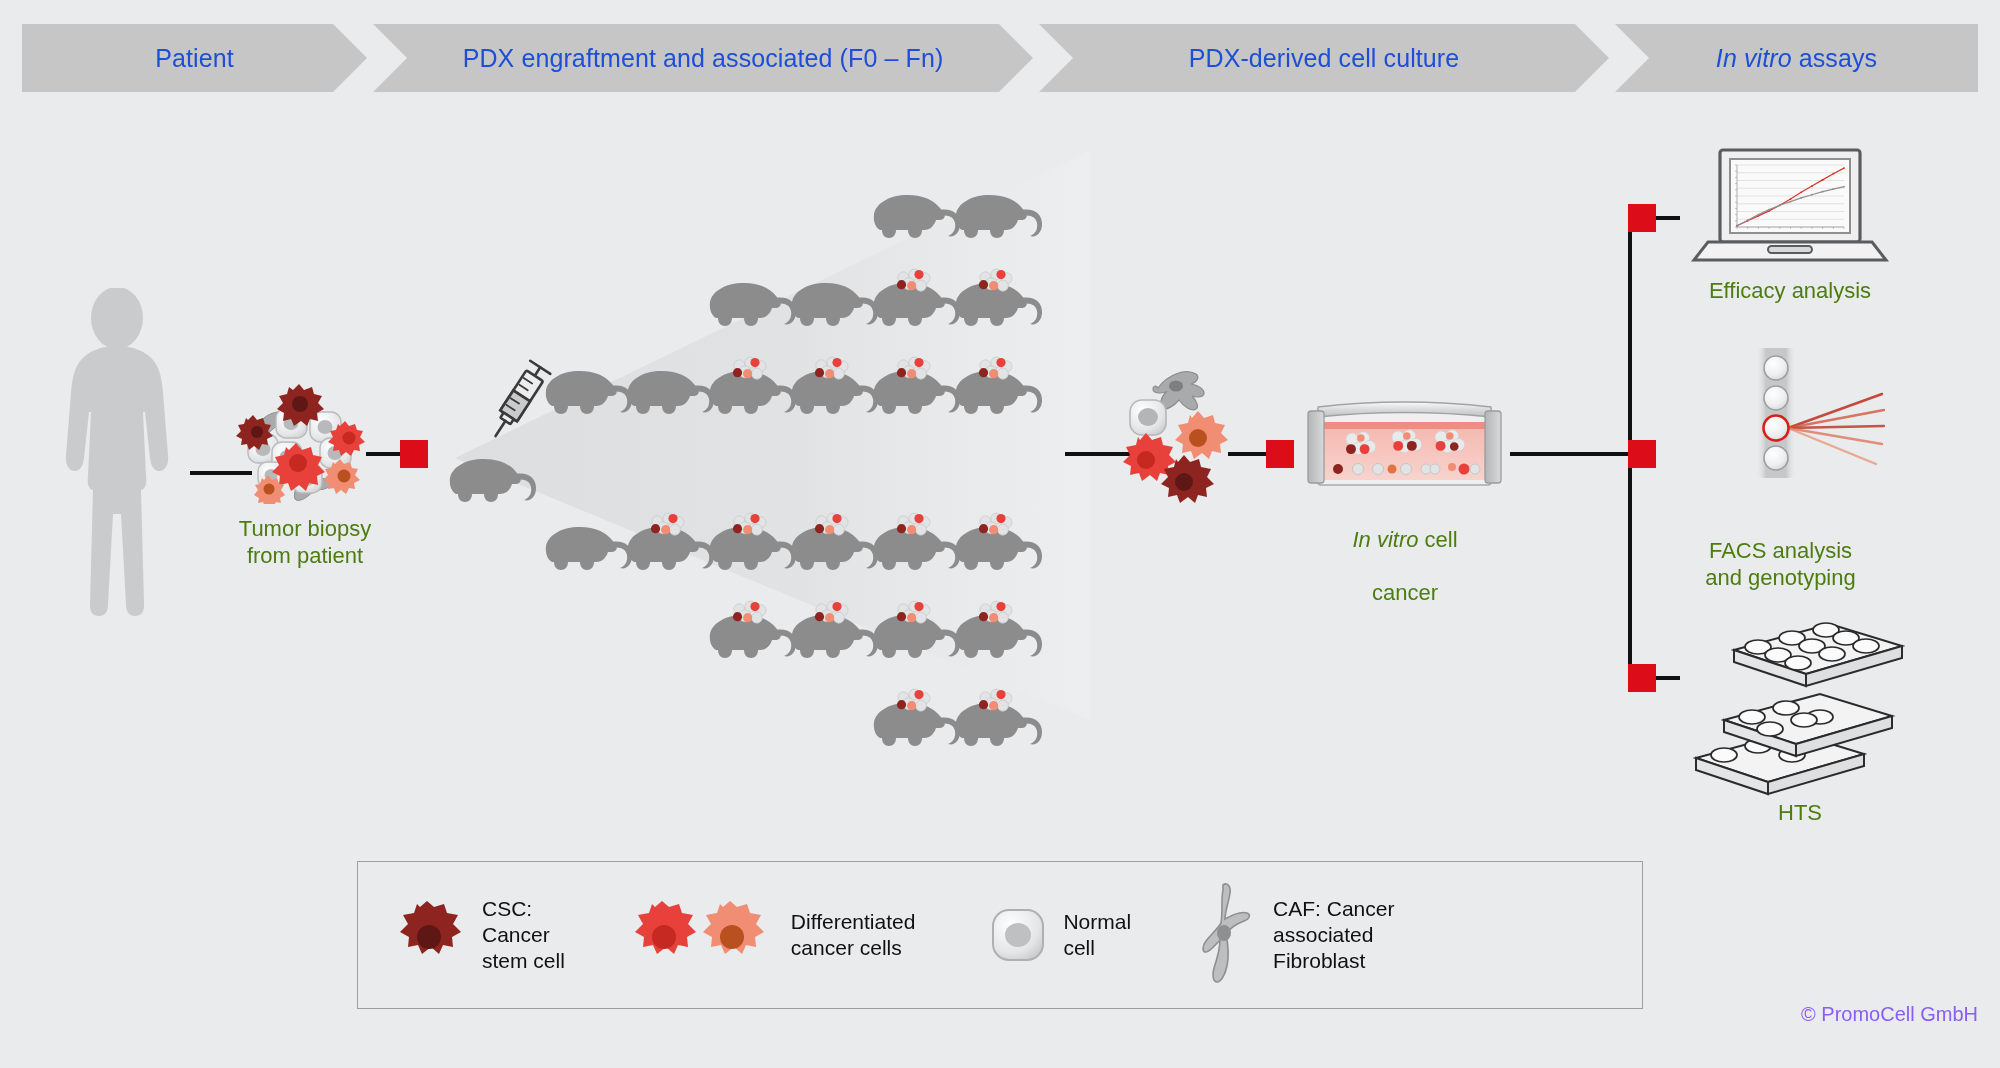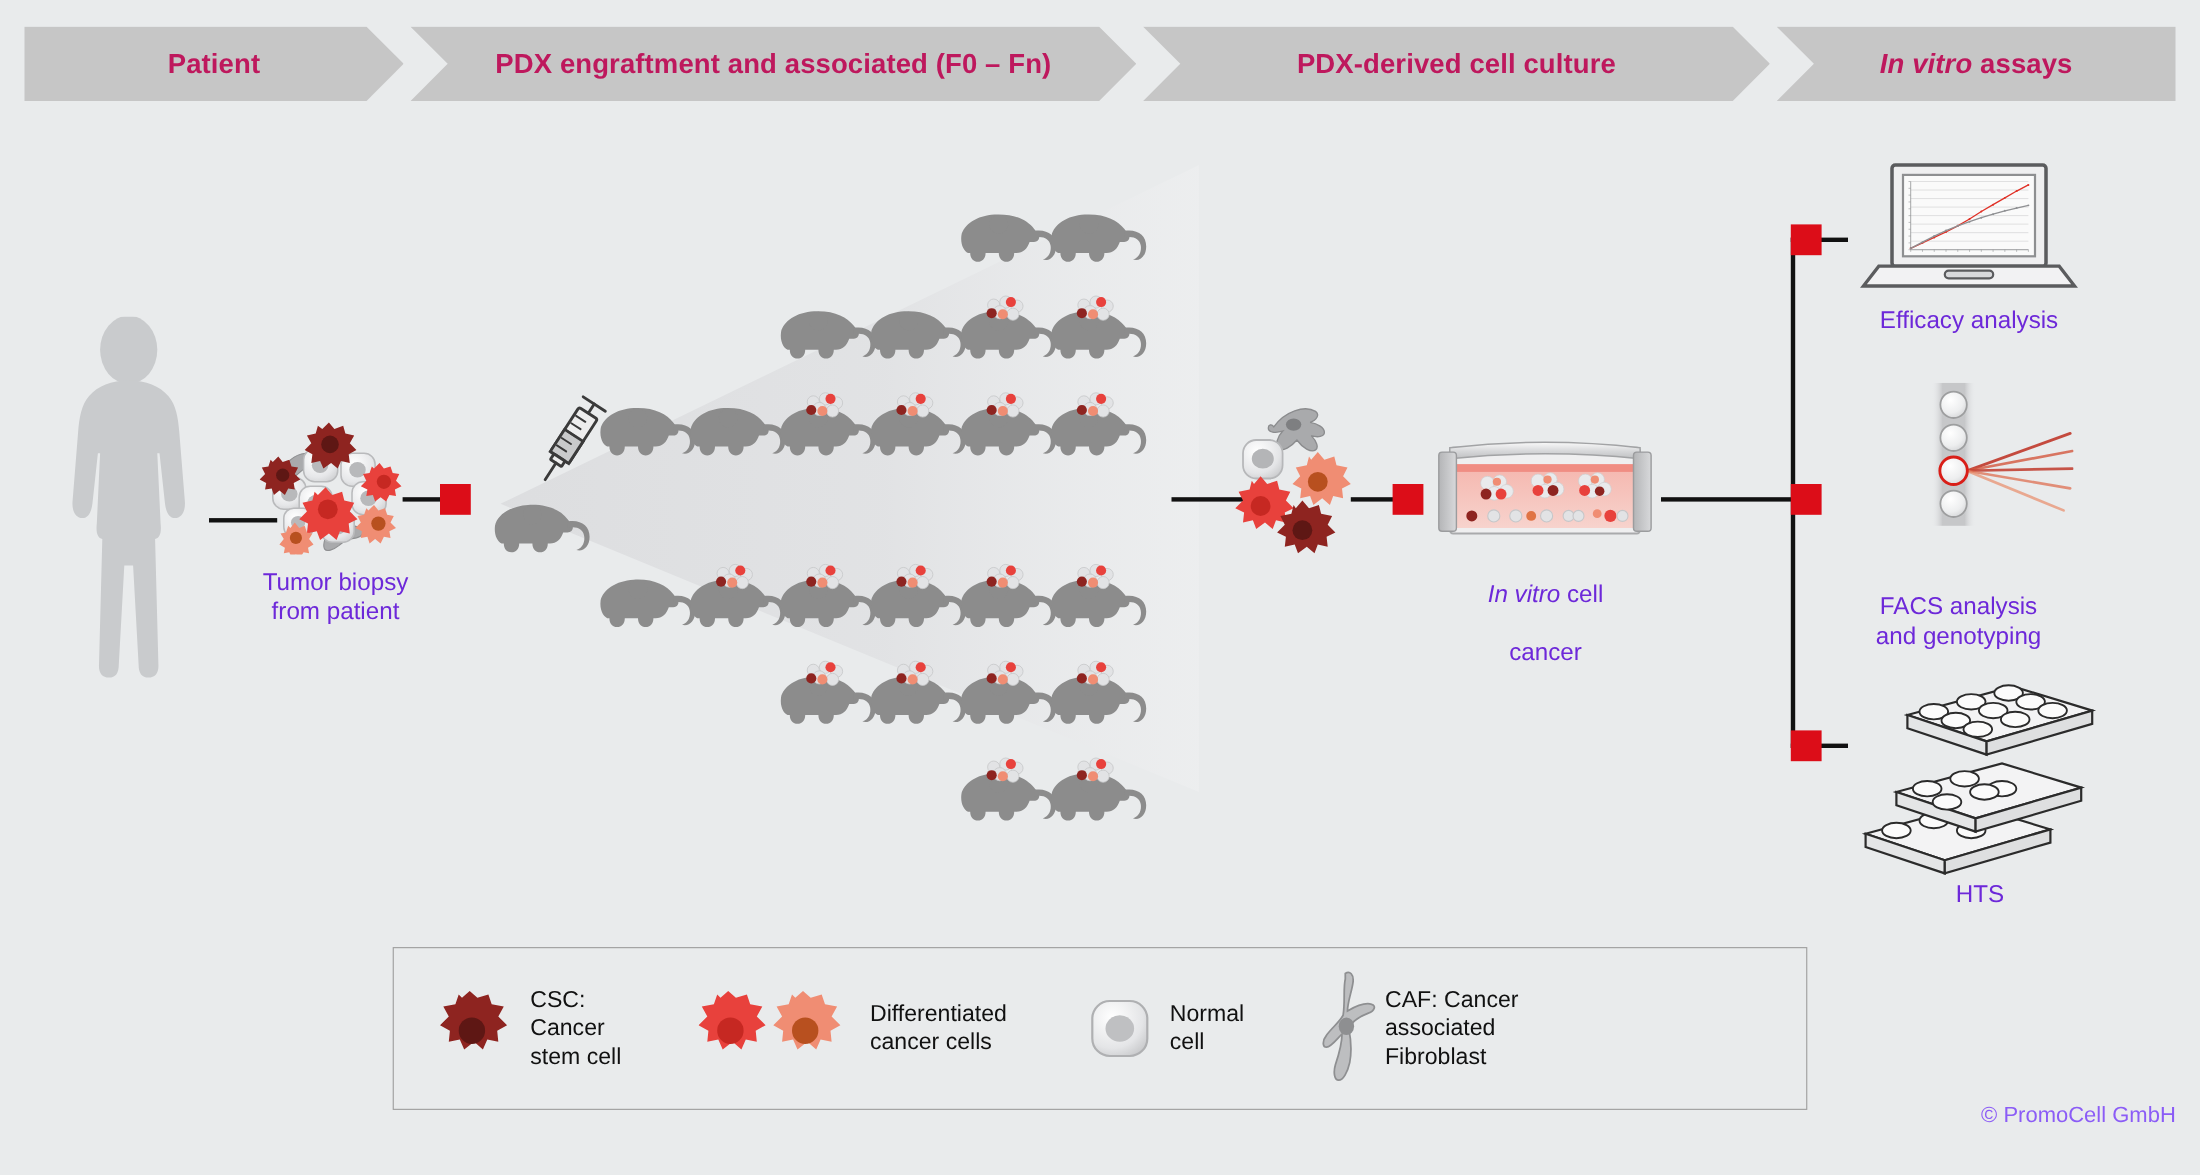--- a/index.html
+++ b/index.html
@@ -12,37 +12,36 @@
     overflow:hidden;
     position:relative;
   }
   #stage { position:absolute; inset:0; }
 
   
   .hdr { position:absolute; left:22px; top:24px; width:1956px; height:68px; display:flex; }
   .chev {
     position:relative; height:68px; background:#C6C6C6;
     display:flex; align-items:center; justify-content:center;
-    font-size:25px; color:#be185d; letter-spacing:.1px;
+    font-size:25px; color:#1d4ed8; letter-spacing:.1px;
     margin-right:6px;
-    font-weight:bold;
   }
   .chev:last-child { margin-right:0; }
   .chev.c0 { width:345px; clip-path: polygon(0 0, calc(100% - 34px) 0, 100% 50%, calc(100% - 34px) 100%, 0 100%); }
   .chev.c1 { width:660px; clip-path: polygon(0 0, calc(100% - 34px) 0, 100% 50%, calc(100% - 34px) 100%, 0 100%, 34px 50%); }
   .chev.c2 { width:570px; clip-path: polygon(0 0, calc(100% - 34px) 0, 100% 50%, calc(100% - 34px) 100%, 0 100%, 34px 50%); }
   .chev.c3 { flex:1;      clip-path: polygon(0 0, 100% 0, 100% 100%, 0 100%, 34px 50%); }
   .chev i { font-style:italic; }
   .chev .lbl { white-space:nowrap; }
 
   
   .rsq { position:absolute; width:28px; height:28px; background:#DC0D18; }
   .hline { position:absolute; height:4px; background:#111; }
   .vline { position:absolute; width:4px; background:#111; }
-  .cap { position:absolute; text-align:center; font-size:22px; line-height:1.22; color:#6d28d9; white-space:pre-line; }
+  .cap { position:absolute; text-align:center; font-size:22px; line-height:1.22; color:#4d7c0f; white-space:pre-line; }
   .cap i { font-style:italic; }
 
   
   .legend {
     position:absolute; left:357px; top:861px; width:1286px; height:148px;
     border:1.5px solid #9d9d9d; background:#E9EBEC;
   }
   .leg-row { position:absolute; inset:0; display:flex; align-items:center; }
   .leg-item { display:flex; align-items:center; }
   .leg-txt { font-size:21px; line-height:1.24; white-space:pre-line; color:#111; }
@@ -641,21 +640,21 @@
 cell</div>
       </div>
 
       <div class="leg-item" style="margin-left:62px;">
         <svg width="66" height="108" viewBox="0 0 66 108">
           <g fill="#BDBEC0" stroke="#8E8F91" stroke-width="1.6">
             <path d="M30 4c4-3 8 1 7 8-1 8-5 18-5 26 7-4 16-8 22-6 4 1 3 6-3 8-8 3-14 7-18 13 2 10 3 22 1 32-2 9-6 16-10 16-4 0-5-7-3-14 3-9 6-19 6-28-5 5-10 12-14 12-4 0-4-6 0-11 5-7 11-11 15-18 2-12 0-25 2-33 0-3 0-4 0-5z"></path>
             <ellipse cx="31" cy="52" rx="7" ry="8" fill="#8E8F91" stroke="none"></ellipse>
           </g>
         </svg>
-        <div class="leg-txt" style="">CAF: Cancer
+        <div class="leg-txt" style="margin-left:14px;">CAF: Cancer
 associated
 Fibroblast</div>
       </div>
 
     </div>
   </div>
 
   <div class="copy">© PromoCell GmbH</div>
 
 </div>

